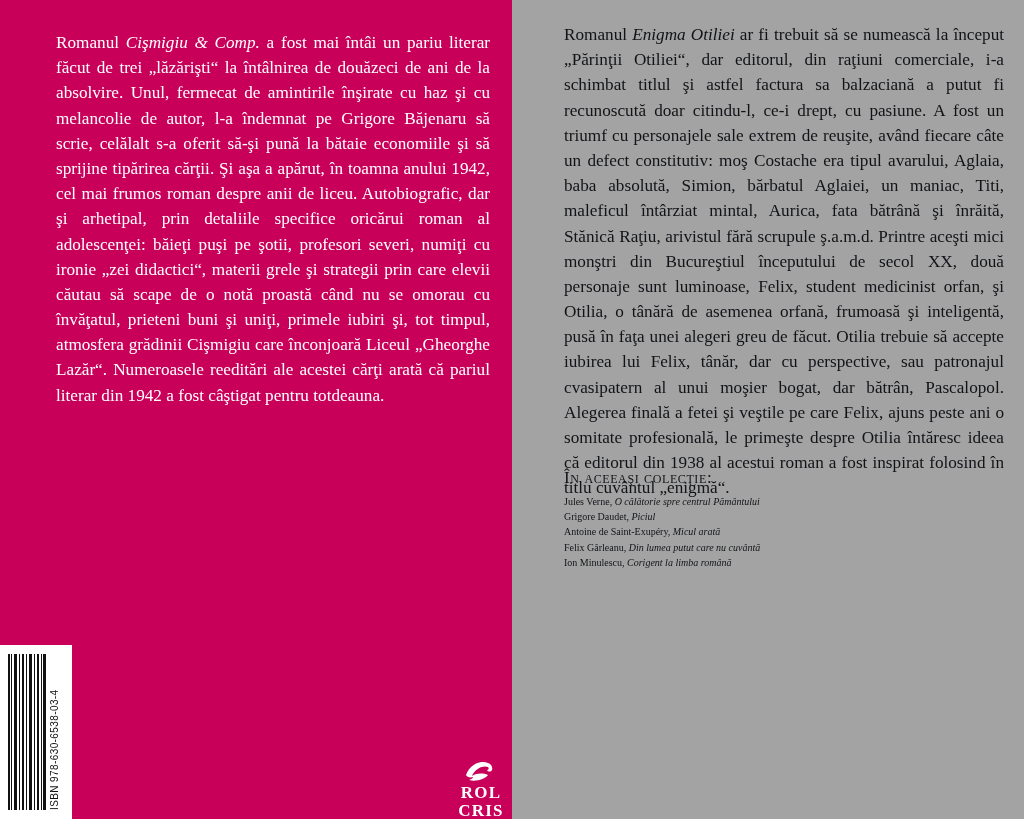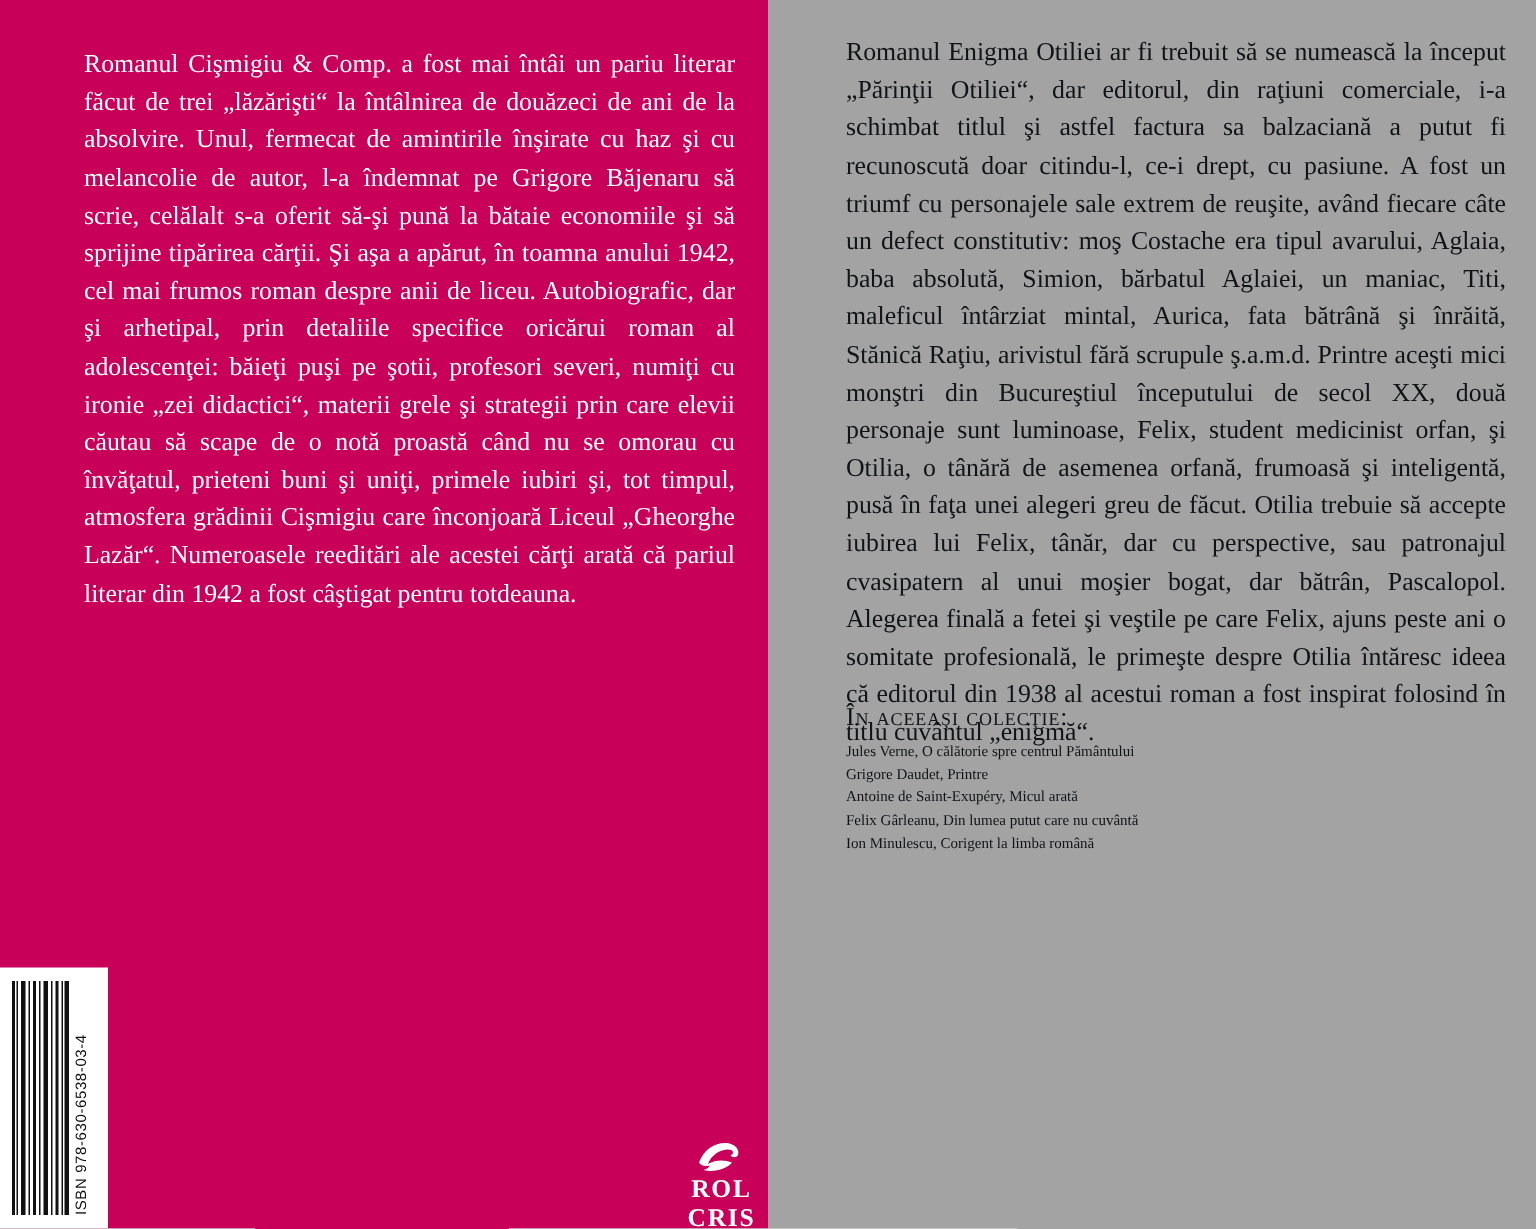--- a/index.html
+++ b/index.html
@@ -51,20 +51,21 @@
   .blurb-right {
     left: 52px;
     top: 22px;
     width: 440px;
     color: #111317;
   }
   .blurb p {
     margin: 0;
   }
   .it {
+    font-style: italic;
   }
 
   
   .collection {
     position: absolute;
     left: 52px;
     top: 468px;
     width: 440px;
     color: #111317;
   }
@@ -194,21 +195,21 @@
       </p>
     </div>
 
     <div class="collection">
       <div class="collection-title">ÎN ACEEAŞI COLECŢIE:</div>
 
       <div class="collection-item">
         <span>Jules Verne, </span><span class="it">O călătorie spre centrul Pământului</span>
       </div>
       <div class="collection-item">
-        <span>Grigore Daudet, </span><span class="it">Printre</span>
+        <span>Grigore Daudet, </span><span class="it">Piciul</span>
       </div>
       <div class="collection-item">
         <span>Antoine de Saint-Exupéry, </span><span class="it">Micul arată</span>
       </div>
       <div class="collection-item">
         <span>Felix Gârleanu, </span><span class="it">Din lumea putut care nu cuvântă</span>
       </div>
       <div class="collection-item">
         <span>Ion Minulescu, </span><span class="it">Corigent la limba română</span>
       </div>

